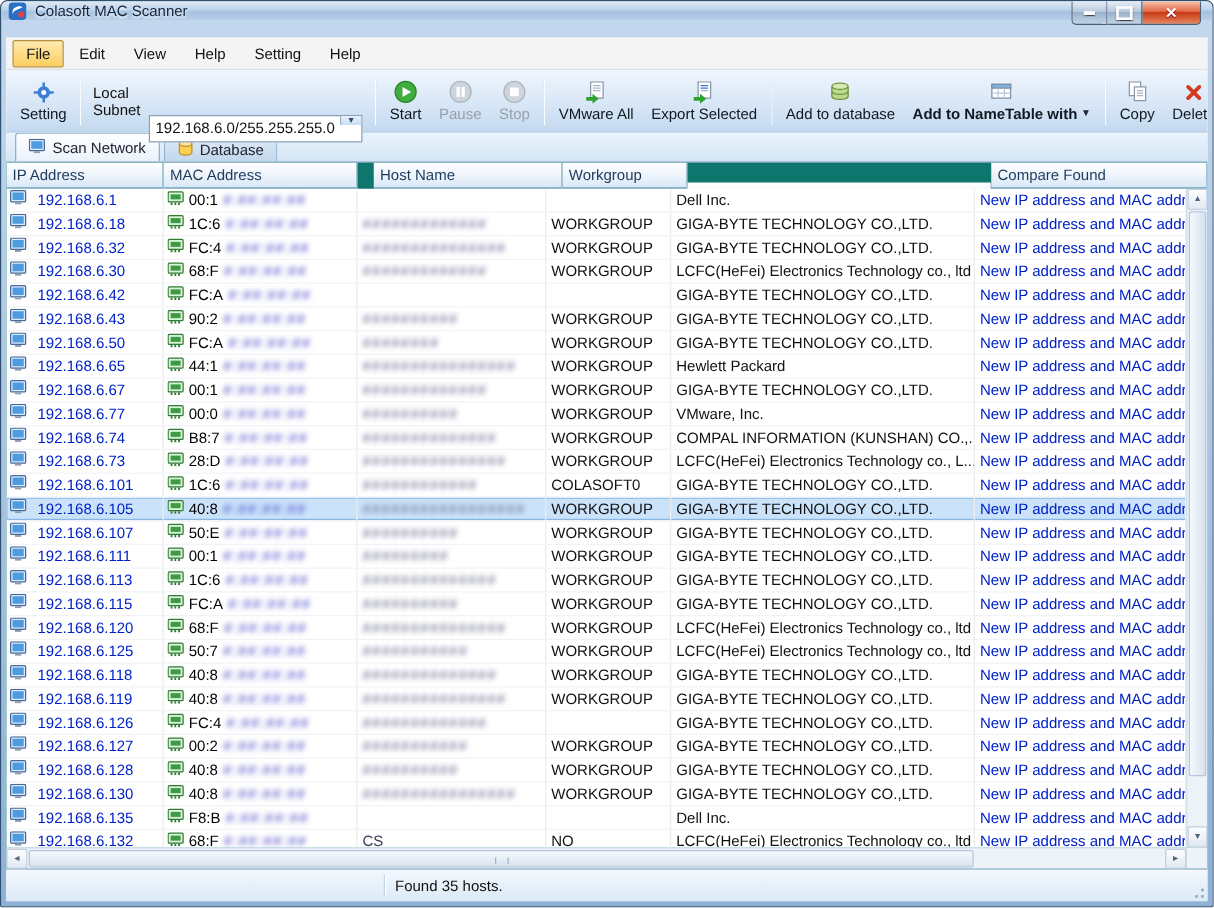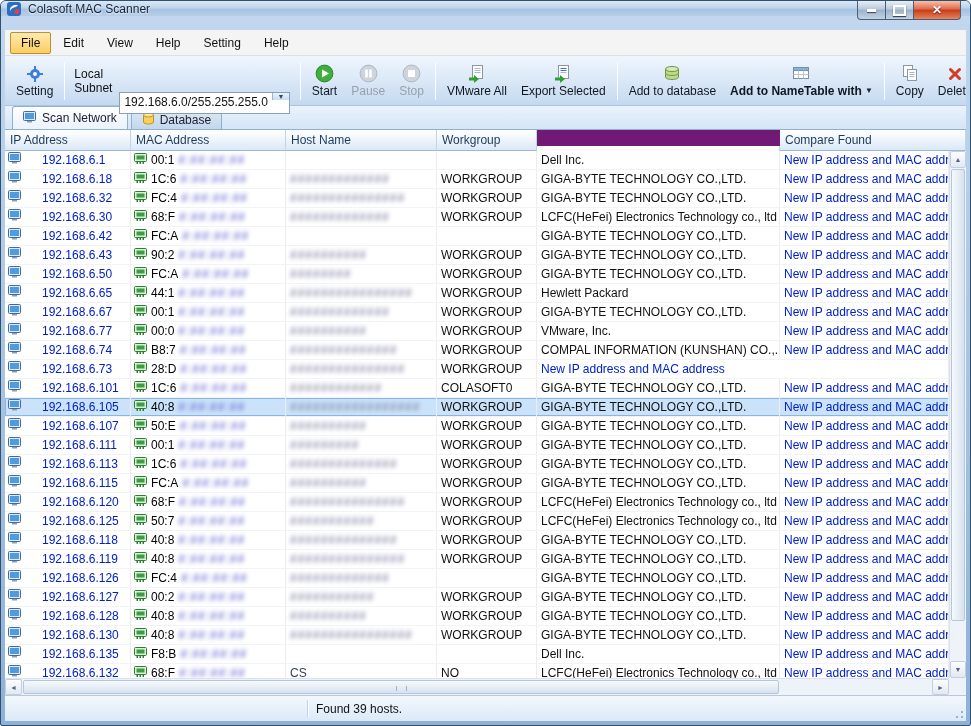--- a/index.html
+++ b/index.html
@@ -59,34 +59,34 @@
     color:#3d5a78;font-size:8px;line-height:7px;padding-bottom:2px;}
   
   .tabbar{height:23px;background:linear-gradient(#eaf3fc,#d4e5f6);
     border-bottom:1px solid #8fb0d0;display:flex;align-items:flex-end;
     padding-left:7px;gap:3px;}
   .tab{display:flex;align-items:center;gap:5px;height:20px;padding:0 10px;
     box-sizing:border-box;border:1px solid #8fb0d0;border-bottom:none;
     border-radius:3px 3px 0 0;background:linear-gradient(#dcE9f6,#c2d7ec);color:#223;}
   .tab.active{height:23px;background:linear-gradient(#ffffff,#eaf2fb);}
   
-  .table-area{flex:1;position:relative;background:#701a75;overflow:hidden;text-decoration:underline;}
+  .table-area{flex:1;position:relative;background:#0f766e;overflow:hidden;text-decoration:underline;}
   .thead{position:absolute;top:0;left:0;right:0;height:21px;display:flex;}
   .hcell{box-sizing:border-box;height:21px;line-height:20px;padding:0 5px;
     color:#1c3a5c;overflow:hidden;white-space:nowrap;
     background:linear-gradient(#ffffff,#ecf3fb 55%,#d9e8f7);
     border-right:1px solid #c2d4e8;border-bottom:1px solid #9cb8d6;}
-  .h-ip{width:126px;} .h-mac{width:155px;} .h-host{width:151px;}
+  .h-ip{width:126px;} .h-mac{width:155px;} .h-host{width:151px;margin-left:13px;}
   .h-wg{width:100px;} .h-mfr{width:243px;margin-top:16px;} .h-cmp{flex:1;}
   .tbody{position:absolute;top:21px;left:0;right:17px;bottom:17px;overflow:hidden;background:#fff;}
   .trow{display:flex;height:19px;box-sizing:border-box;line-height:18px;
     border-bottom:1px solid #f1f3f6;white-space:nowrap;}
   .trow.selected{background:#cbe3fa;box-shadow:inset 0 0 0 1px #8ab6e3;}
   .cell{box-sizing:border-box;padding:0 4px;overflow:hidden;border-right:1px solid #ececec;}
-  .c-ip{width:126px;color:#0020c8;display:flex;align-items:center;gap:20px;padding-left:3px;}
+  .c-ip{width:126px;color:#0020c8;display:flex;align-items:center;gap:8px;padding-left:3px;}
   .c-mac{width:155px;display:flex;align-items:center;gap:3px;padding-left:3px;color:#000;}
   .c-host{width:151px;color:#39405a;}
   .c-wg{width:100px;}
   .c-mfr{width:243px;}
   .c-cmp{flex:1;color:#0020c8;}
   .blur{filter:blur(2px);}
   .mac-blur{color:#4f4fcb;letter-spacing:1px;margin-left:1px;}
   .host-blur{color:#6e6e96;letter-spacing:1px;}
   
   .vscroll{position:absolute;top:21px;right:0;bottom:17px;width:17px;
@@ -727,20 +727,21 @@
                 </svg>
       </span>
       <span class="mac-prefix">28:D</span>
       <span class="mac-blur blur">#:##:##:##</span>
     </div>
     <div class="cell c-host">
       <span class="host-clear"></span>
       <span class="host-blur blur">###############</span>
     </div>
     <div class="cell c-wg">WORKGROUP</div>
+    <div class="cell c-mfr">LCFC(HeFei) Electronics Technology co., L...</div>
     <div class="cell c-cmp">New IP address and MAC address</div>
   </div>
           <div class="trow">
     <div class="cell c-ip">
       <span>
         <svg width="14" height="12" viewBox="0 0 14 12">
                   <rect x="0.5" y="0.5" width="12" height="9" rx="1" fill="#dceafc" stroke="#44699a"></rect>
                   <rect x="2" y="2" width="9" height="6" fill="#4f9be0"></rect>
                   <rect x="4" y="10" width="5" height="1.5" fill="#8d9cae"></rect>
                 </svg>
@@ -1290,18 +1291,18 @@
       <div class="hscroll">
         <div class="sbtn">◄</div>
         <div class="hthumb"></div>
         <div class="sbtn" style="margin-left:auto;">►</div>
       </div>
       <div class="scroll-corner"></div>
     </div>
 
     <div class="statusbar">
       <div class="status-sep"></div>
-      <span class="status-text">Found 39 hosts.</span>
+      <span class="status-text">Found 35 hosts.</span>
       <div class="grip"></div>
     </div>
 
   </div>
 </div>
 
 </body></html>

